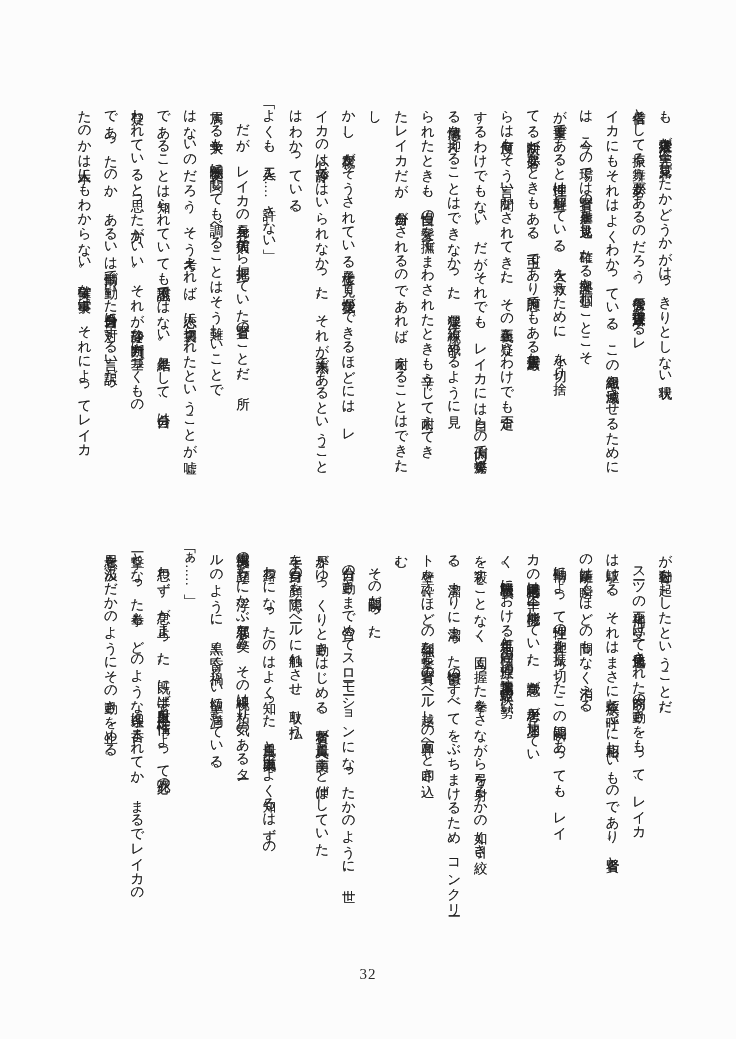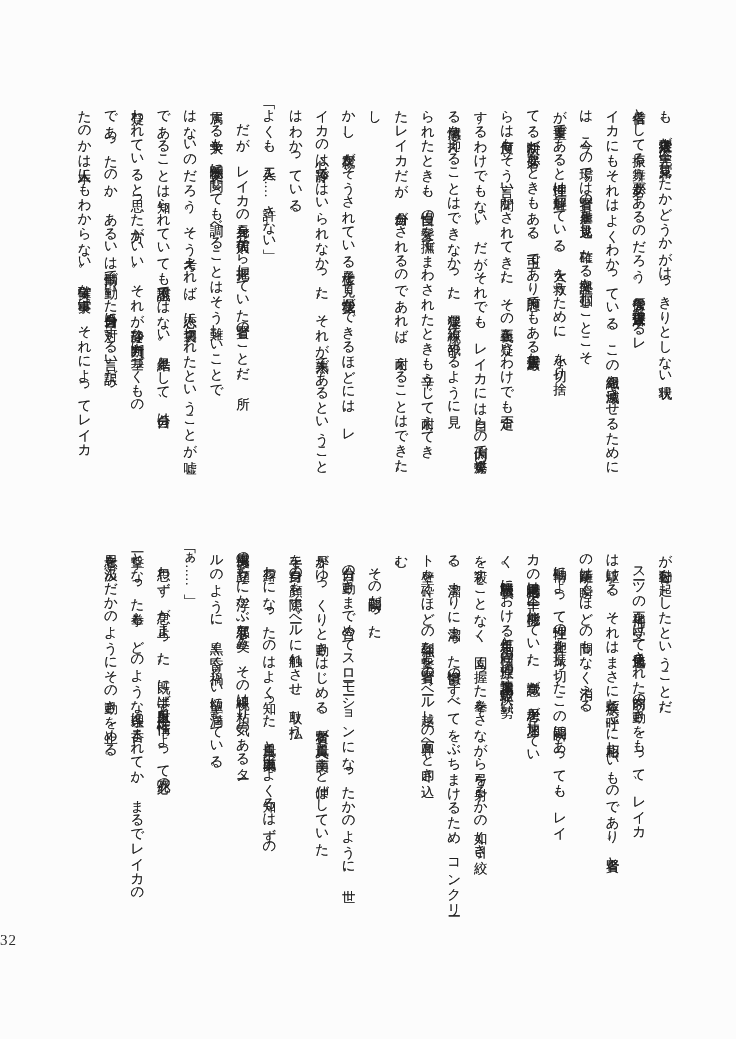--- a/index.html
+++ b/index.html
@@ -32,24 +32,24 @@
   }
   .text-block.lower {
     top: 545px;
     height: 388px;
   }
   .tline {
     
   }
   .page-number {
     position: absolute;
-    top: 932px;
+    top: 966px;
     left: 0;
     width: 100%;
-    text-align: left;
+    text-align: center;
     font-size: 15px;
     letter-spacing: 1px;
     color: #2b2b2b;
   }
 </style>
 </head>
 <body>
 
 <div class="page">
 

